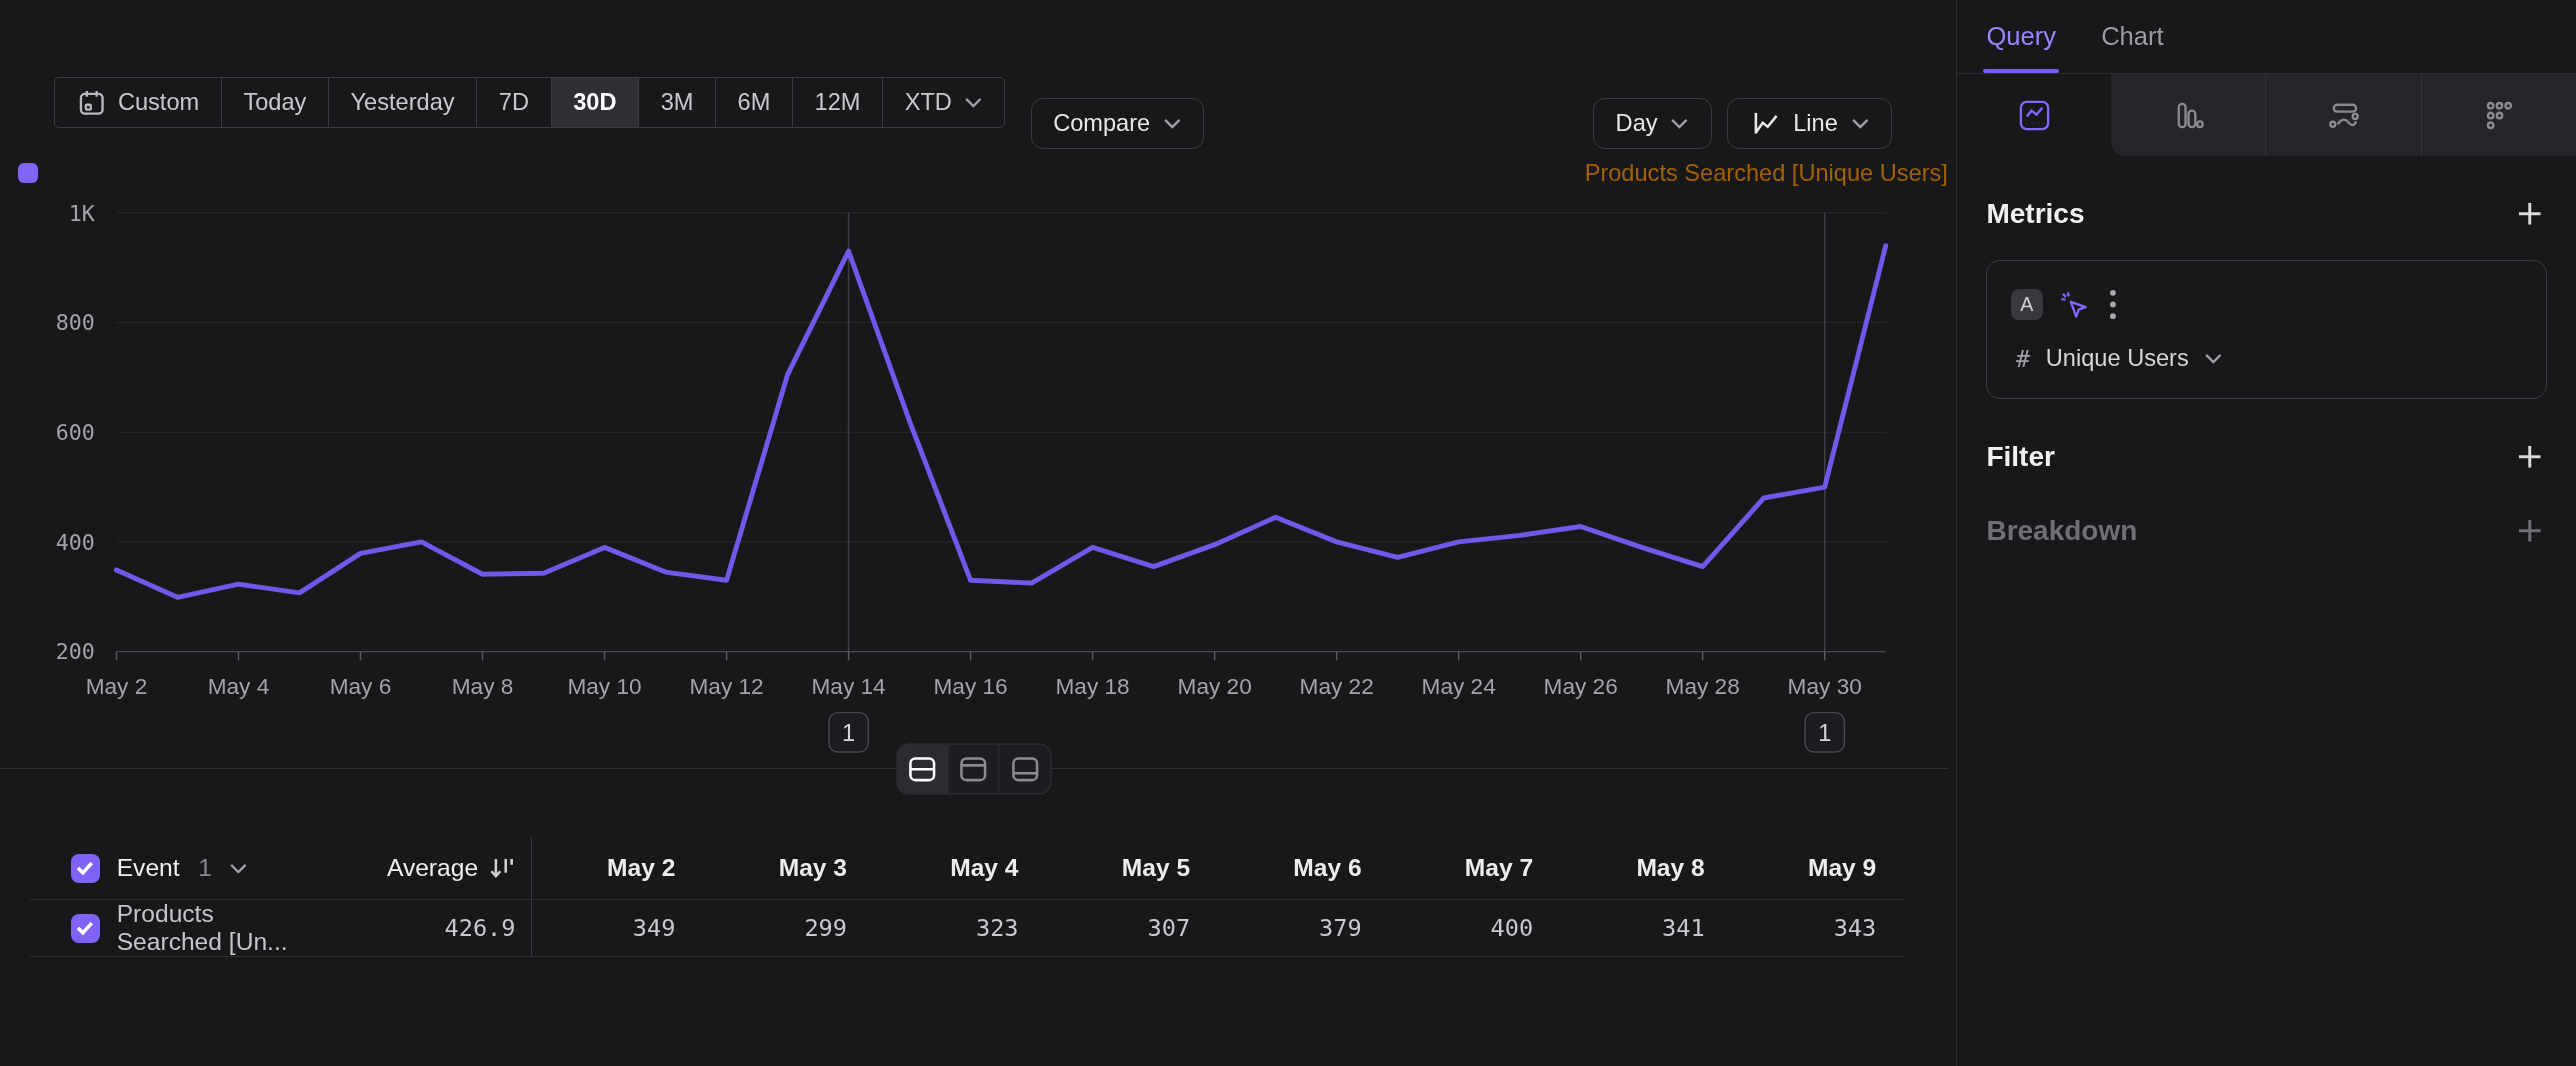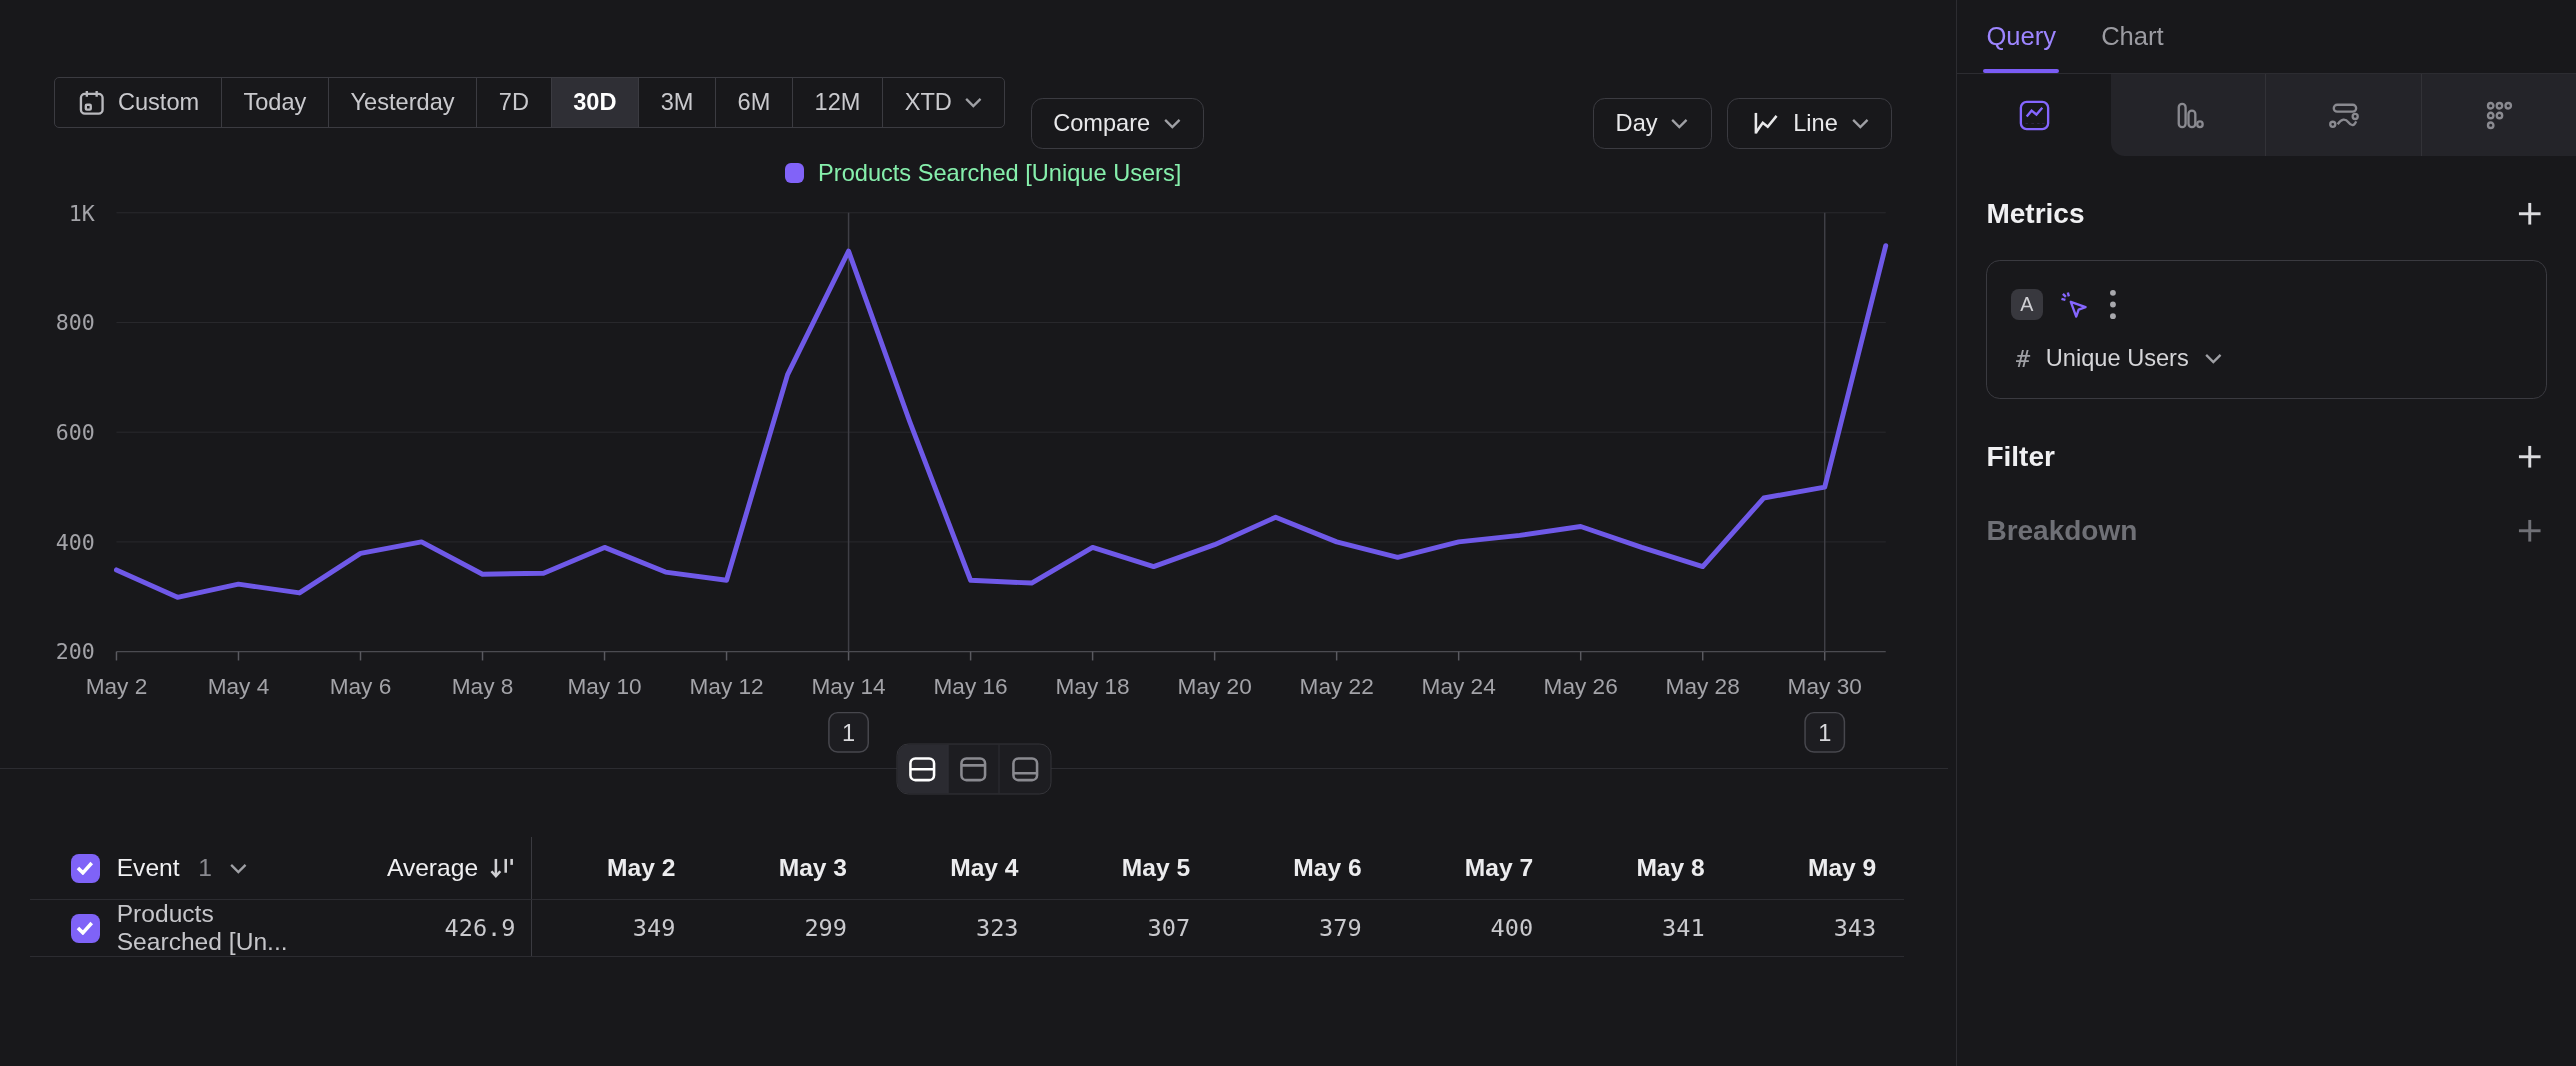--- a/index.html
+++ b/index.html
@@ -20,22 +20,22 @@
   .btn { display:flex; align-items:center; gap:12.8px; height:51px; padding:0 21.6px; font-size:23.6px; color:#e8e8ea;
     background:transparent; border:1px solid #3b3b41; border-radius:11.8px; font-family:inherit; cursor:pointer;margin-top:42px; }
   .btn-compare { margin-left:25.6px; }
   .btn-line { margin-left:15.7px; }
   .tspacer { flex:1; }
   .chev { width:18.7px; height:10.8px; stroke:#9fa0a5; stroke-width:2.6; fill:none; }
   .icon-cal { width:29.5px; height:29.5px; stroke:#b9b9be; stroke-width:2.4; fill:none; }
   .icon-linechart { width:30.5px; height:30.5px; stroke:#e8e8ea; stroke-width:2.6; fill:none; }
 
   
-  .legend { margin-top:31.5px; display:flex; justify-content:center; align-items:center; gap:13.8px;
-    font-size:23.6px; color:#86efac;padding-left:18px; }
+  .legend { margin-top:31.5px; display:flex; justify-content:space-between; align-items:center; gap:13.8px;
+    font-size:23.6px; color:#a16207;padding-left:18px; }
   .legend-swatch { width:19.7px; height:19.7px; border-radius:5.9px; background:#8163f8; }
   .chart-wrap { margin:2px 0 0 21.6px; }
   #chart-svg { display:block; }
   .ylab { font-family:"DejaVu Sans Mono", monospace; font-size:22px; fill:#a3a3a8; }
   .xlab { font-family:"Liberation Sans", sans-serif; font-size:23px; fill:#a3a3a8; }
   .badgelab { font-family:"Liberation Sans", sans-serif; font-size:24px; fill:#d8d8db; }
 
   
   .divider-row { position:relative; border-top:1px solid #2c2c31; margin-top:8.9px; }
   .layout-toggles { position:absolute; left:50%; top:0; transform:translate(-50%,-50%);

